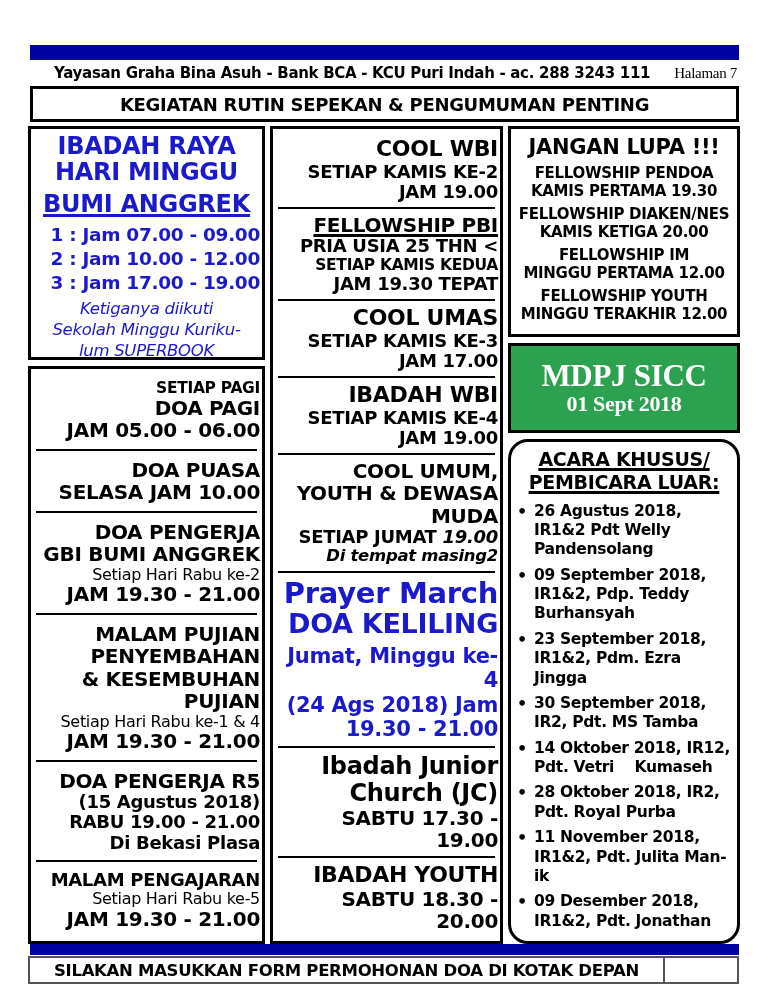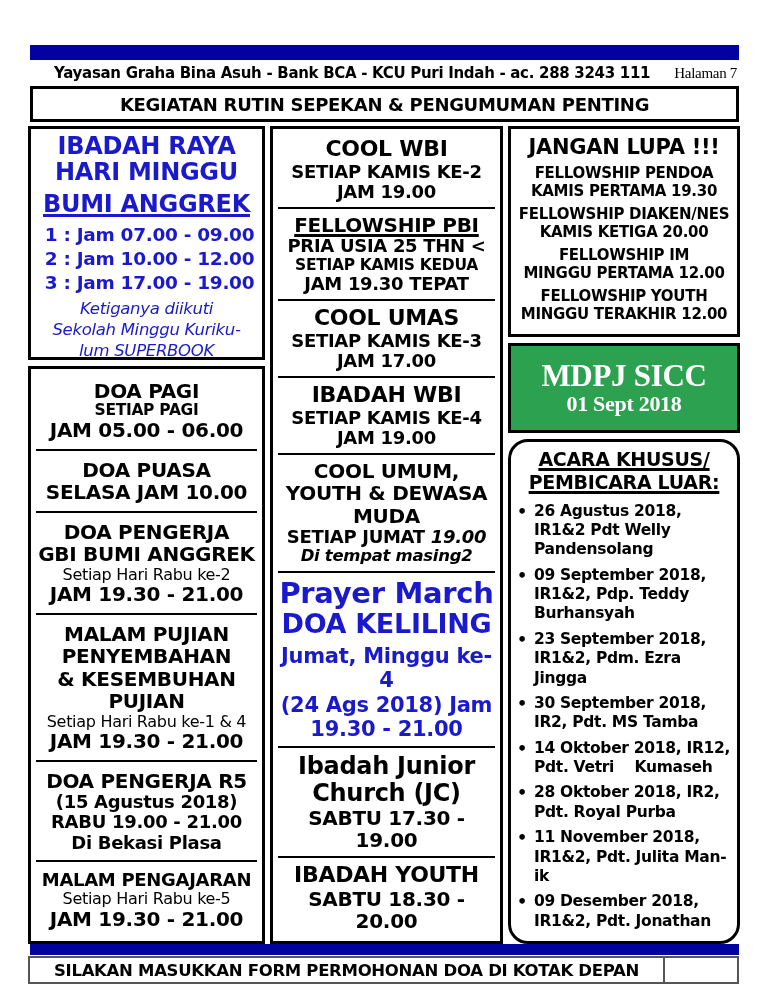--- a/index.html
+++ b/index.html
@@ -15,30 +15,30 @@
   .title-box .t{font-size:18px;font-weight:700;}
 
   .columns{position:absolute;left:28px;top:126px;width:712px;height:814px;display:grid;grid-template-columns:237px 233px 232px;gap:5px;}
   .col{display:flex;flex-direction:column;gap:6px;min-width:0;}
   .box{border:3px solid #000;background:#fff;box-sizing:border-box;}
 
   
   .worship{height:234px;color:var(--blue);text-align:center;padding:4px 2px;}
   .worship .big{font-size:24px;font-weight:700;line-height:1.1;}
   .worship .venue{font-size:24px;font-weight:700;line-height:1.1;text-decoration:underline;text-decoration-thickness:3px;margin:5px 0 6px 0;}
-  .worship .time-line{font-size:18.5px;font-weight:700;line-height:1.3;text-align:center;padding-left:6px;}
+  .worship .time-line{font-size:18.5px;font-weight:700;line-height:1.3;text-align:right;padding-left:6px;}
   .worship .note-line{font-size:16.5px;font-weight:400;font-style:italic;line-height:1.2;margin-top:1px;}
   .worship .note-wrap{margin-top:4px;}
 
   
   .sections{flex:1;display:flex;flex-direction:column;justify-content:space-evenly;padding:3px 0;}
   .sec{padding:5px 2px;text-align:center;}
   .sec.blue{color:var(--blue);}
   .rule{height:2px;background:#000;margin:0 5px;}
-  .ln{line-height:1.12;}
+  .ln{line-height:1.12;text-align:right;}
   .xxl{font-size:22px;font-weight:700;}
   .xl{font-size:20px;font-weight:700;}
   .jc{font-size:24px;font-weight:700;}
   .lg{font-size:18px;font-weight:700;}
   .md{font-size:15.5px;font-weight:700;}
   .rg{font-size:16px;font-weight:400;}
   .it{font-size:16.5px;font-weight:700;font-style:italic;}
   .pm1{font-size:29px;font-weight:700;line-height:1.08;}
   .pm2{font-size:27px;font-weight:700;line-height:1.08;margin-bottom:6px;}
   .pmt{font-size:21px;font-weight:700;line-height:1.15;}
@@ -97,22 +97,22 @@
             <div class="time-line">3 : Jam 17.00 - 19.00</div>
           </div>
         <div class="note-wrap">
             <div class="note-line">Ketiganya diikuti</div>
             <div class="note-line">Sekolah Minggu Kuriku-</div>
             <div class="note-line">lum SUPERBOOK</div>
           </div>
       </div>
       <div class="box sections" id="left-sections">
           <div class="sec">
+            <div class="ln md">SETIAP PAGI</div>
             <div class="ln xl">DOA PAGI</div>
-            <div class="ln md">SETIAP PAGI</div>
             <div class="ln xl">JAM 05.00 - 06.00</div>
           </div>
           <div class="rule"></div>
           <div class="sec">
             <div class="ln xl">DOA PUASA</div>
             <div class="ln xl">SELASA JAM 10.00</div>
           </div>
           <div class="rule"></div>
           <div class="sec">
             <div class="ln xl">DOA PENGERJA</div>

